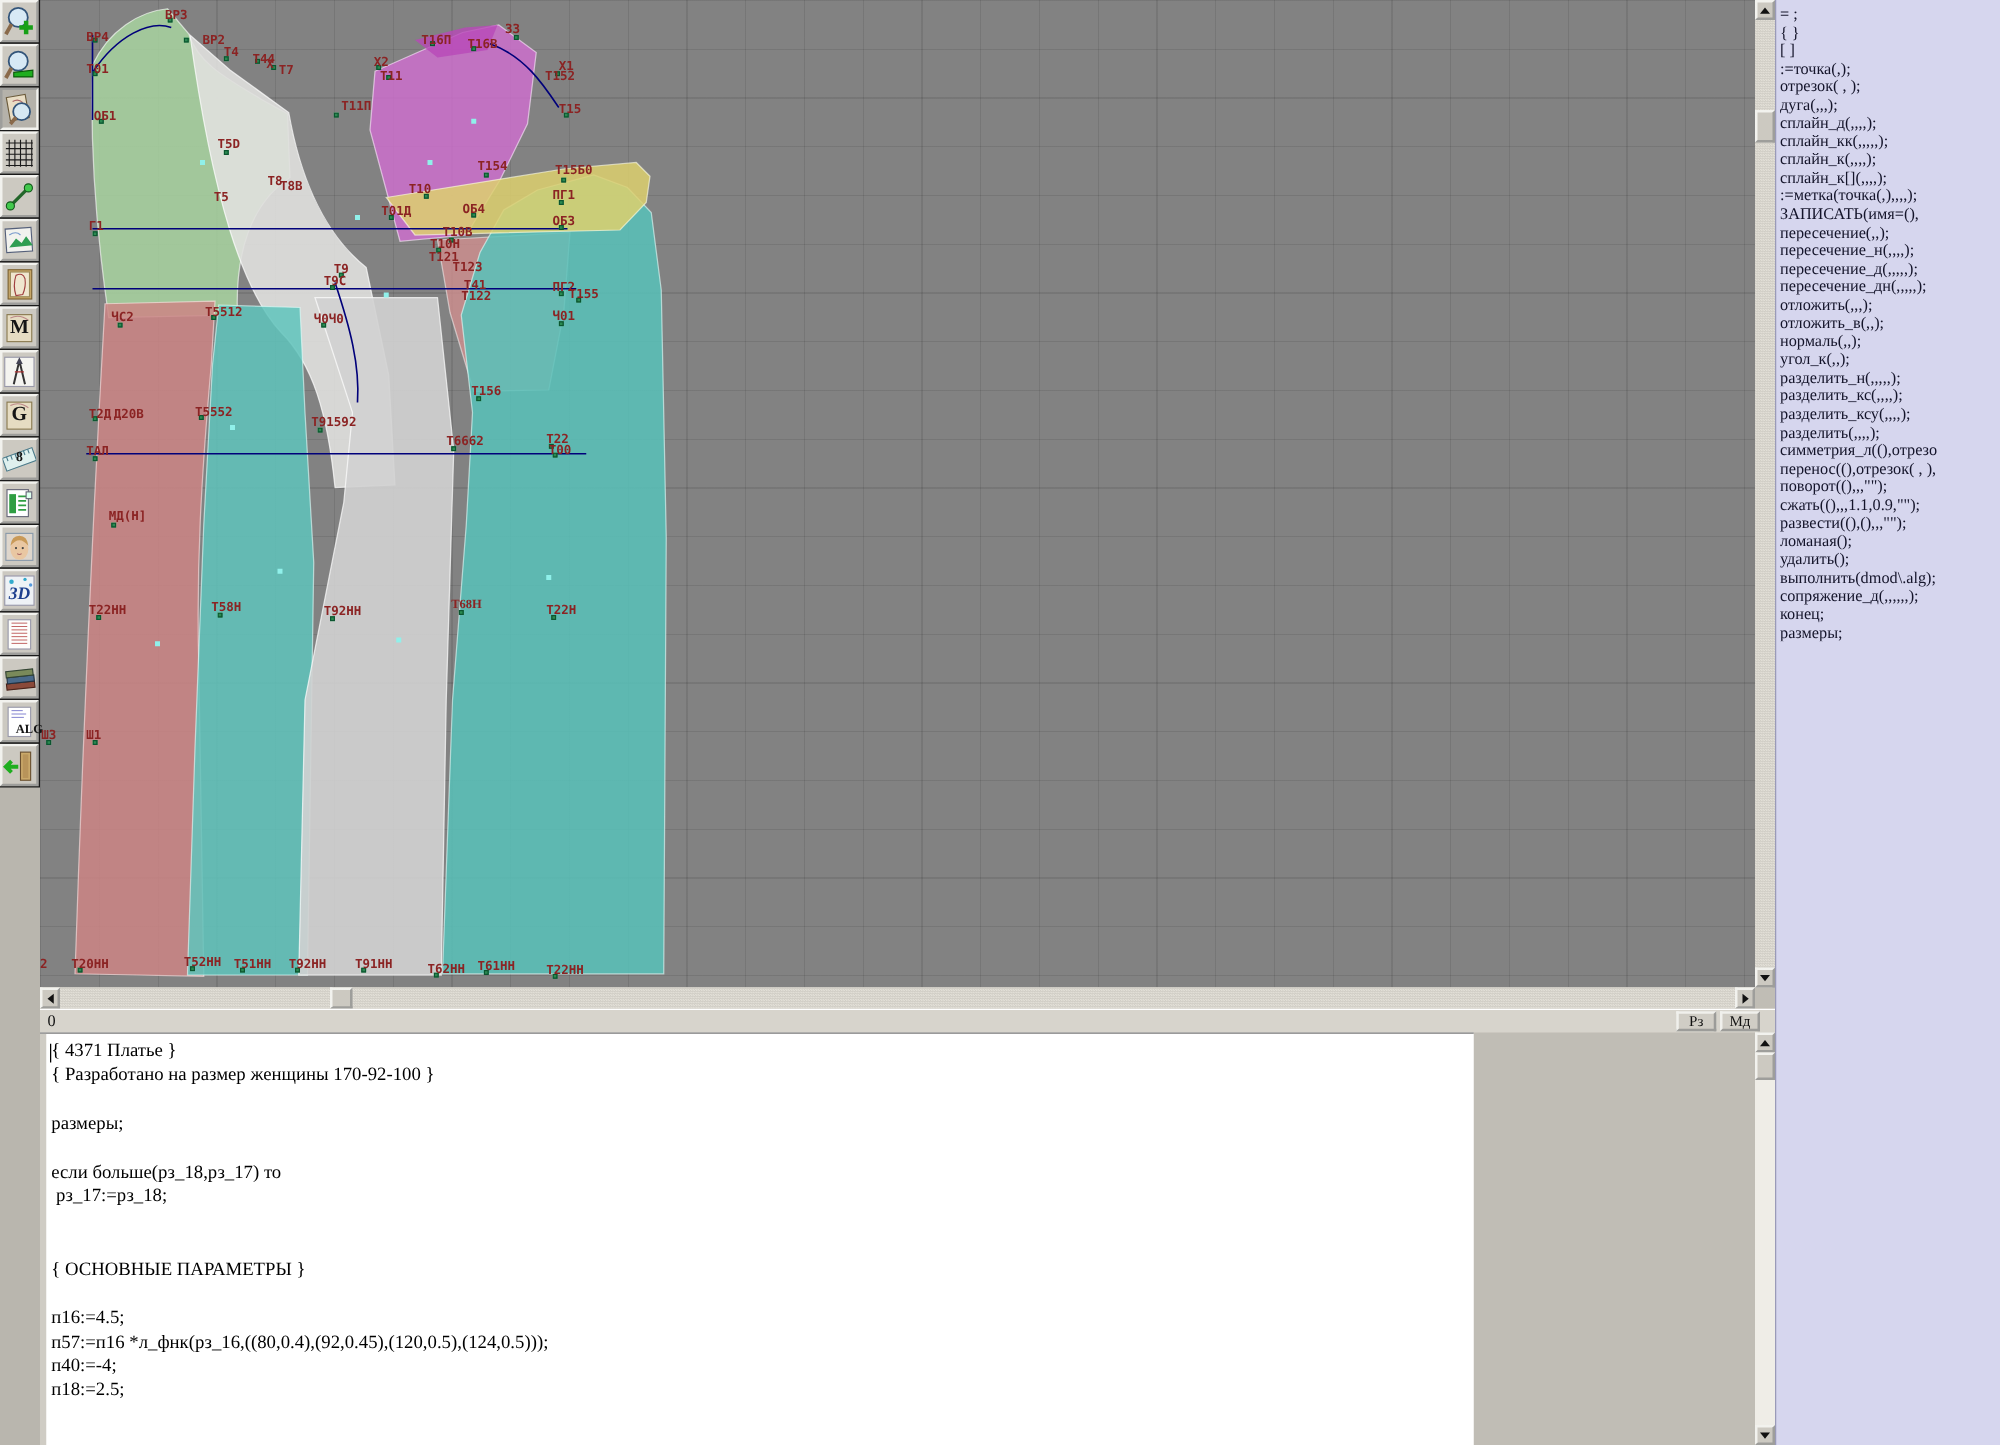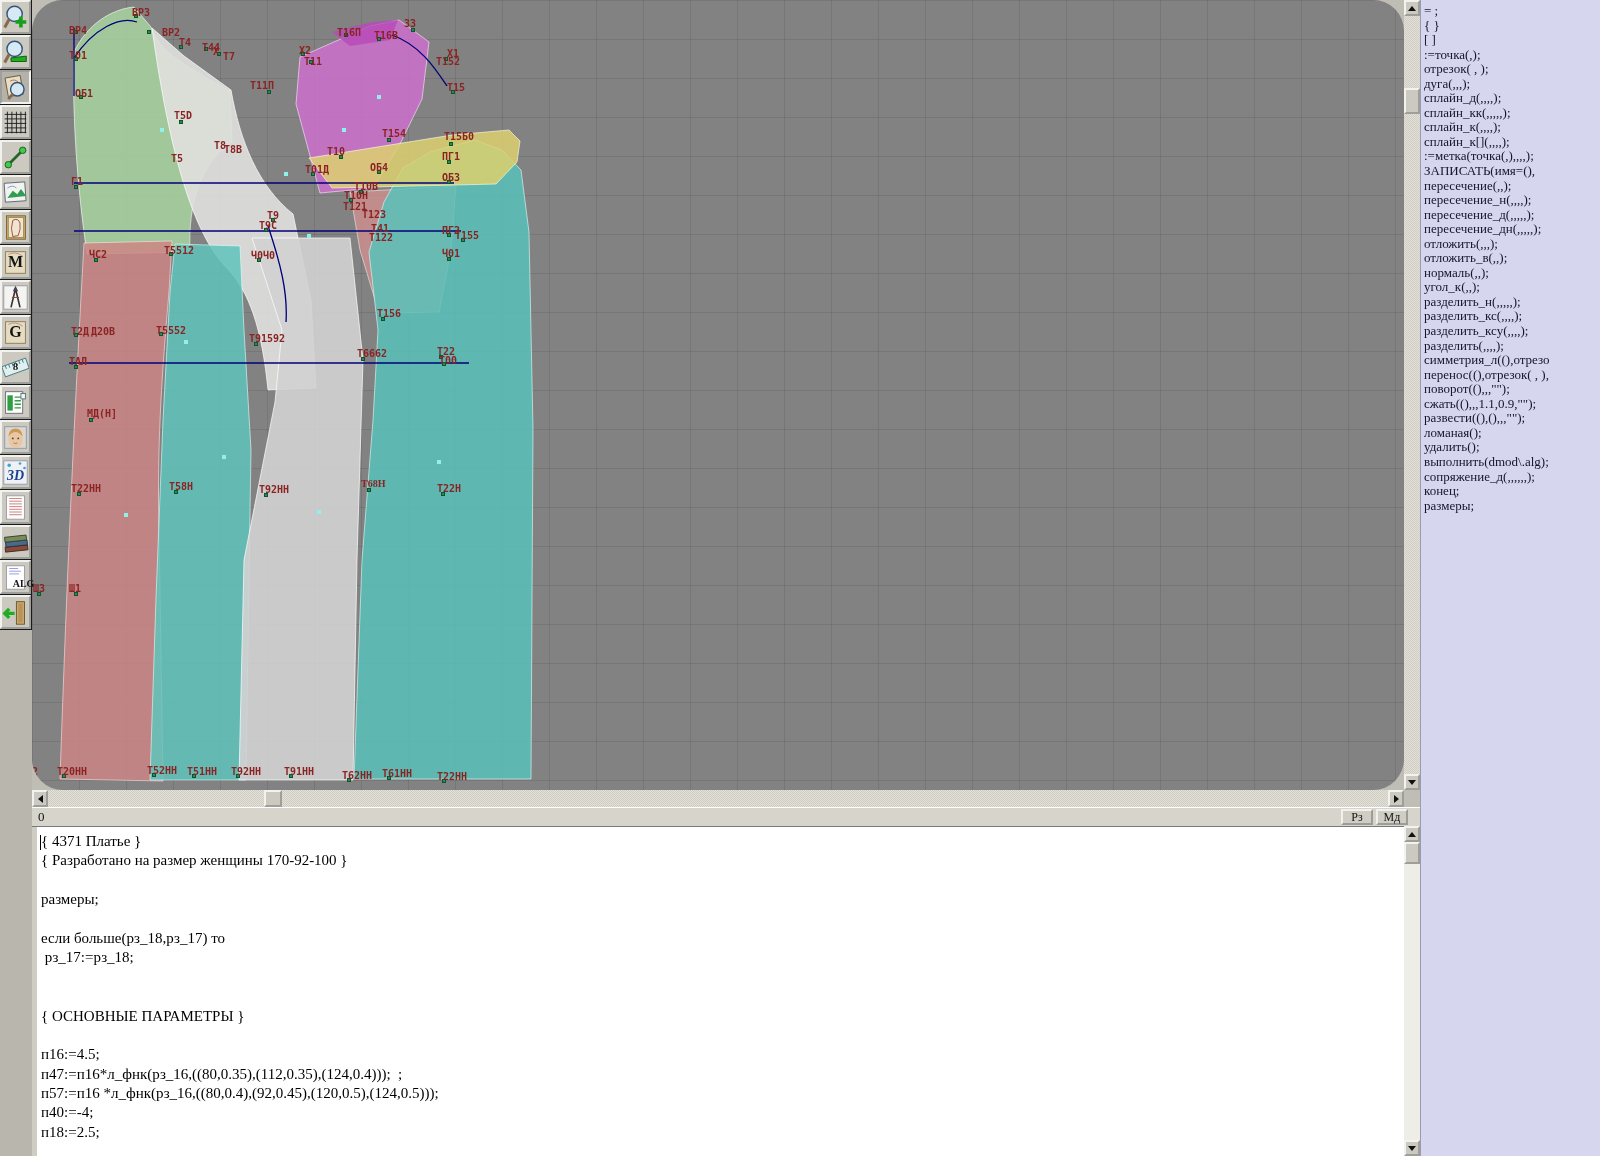--- a/index.html
+++ b/index.html
@@ -19,21 +19,21 @@
   .tb-glyph.small{font-size:11px;align-items:flex-start;padding-top:8px;}
   .tb-glyph.threed{font:bold italic 14px "Liberation Serif",serif;color:#1d3f8e;
                    align-items:flex-end;padding-bottom:3px;}
   .tb-glyph.alg{font:bold 10px "Liberation Serif",serif;align-items:flex-end;padding-bottom:3px;margin-left:16px;}
 
   
   #canvas{position:absolute;left:32px;top:0;width:1372px;height:790px;overflow:hidden;
           background-color:var(--canvas-bg,#828282);
           background-image:
             repeating-linear-gradient(to right, rgba(0,0,0,.09) 0 1px, transparent 1px 47px),
-            repeating-linear-gradient(to bottom, rgba(0,0,0,.09) 0 1px, transparent 1px 39px); border-radius: 31px;}
+            repeating-linear-gradient(to bottom, rgba(0,0,0,.09) 0 1px, transparent 1px 39px);}
   #pieces-svg{position:absolute;left:0;top:0;}
   .navy{stroke:var(--navy,#00007a);stroke-width:1.3;fill:none;}
   .pt-label{position:absolute;font:bold 10px "DejaVu Sans Mono",monospace;
             color:var(--label,#8b2323);white-space:nowrap;letter-spacing:0;}
   .marker{position:absolute;width:4px;height:4px;}
   .marker.g{background:var(--marker-green,#2a8a50);box-shadow:inset 0 0 0 1px #0c5530;}
   .marker.c{background:var(--marker-cyan,#90f0ea);}
 
   
   .sbar{position:absolute;background:#d9d6ce;
@@ -54,21 +54,21 @@
   #statusbar{position:absolute;left:32px;top:807px;width:1388px;height:19px;background:#d7d4cc;
              border-top:1px solid #fff;box-sizing:border-box;display:flex;align-items:center;
              font:13px "Liberation Serif",serif;color:#111;}
   #status-left{margin-left:6px;}
   #status-buttons{position:absolute;right:12px;top:1px;display:flex;}
   .status-btn{min-width:32px;height:16px;margin-left:3px;background:#d0cdc5;border:2px outset #f0f0ec;
               box-sizing:border-box;font:12px "Liberation Serif",serif;text-align:center;
               line-height:12px;cursor:pointer;}
 
   
-  #editor{position:absolute;left:32px;top:826px;width:1372px;height:330px;background:#fff;
+  #editor{position:absolute;left:32px;top:826px;width:1147px;height:330px;background:#fff;
           border-top:1px solid #7a7a7a;box-sizing:border-box;overflow:hidden;cursor:text;}
   #editor-margin{position:absolute;left:0;top:0;width:5px;height:100%;background:#cfccc4;}
   #editor-lines{position:absolute;left:9px;top:5px;font:15px "Liberation Serif",serif;color:#000;}
   .ed-line{height:19.4px;line-height:19.4px;white-space:pre;}
   #editor-caret{position:absolute;left:8px;top:8px;width:1px;height:15px;background:#000;}
   #editor-vscroll{left:1404px;top:826px;width:16px;height:330px;background:#efede7;}
 
   
   #right-panel{position:absolute;left:1420px;top:0;width:180px;height:1156px;
                background:var(--panel-bg,#d6d6ee);border-left:1px solid #9a9ab8;box-sizing:border-box;}
@@ -322,21 +322,21 @@
         <span class="pt-label" style="left: 191px; top: 51px;">Т7</span>
         <span class="pt-label" style="left: 37px; top: 50px;">Т01</span>
         <span class="pt-label" style="left: 305px; top: 27px;">Т16П</span>
         <span class="pt-label" style="left: 372px; top: 18px;">33</span>
         <span class="pt-label" style="left: 342px; top: 30px;">Т16В</span>
         <span class="pt-label" style="left: 267px; top: 45px;">Х2</span>
         <span class="pt-label" style="left: 272px; top: 56px;">Т11</span>
         <span class="pt-label" style="left: 415px; top: 48px;">Х1</span>
         <span class="pt-label" style="left: 404px; top: 56px;">Т152</span>
         <span class="pt-label" style="left: 415px; top: 82px;">Т15</span>
-        <span class="pt-label" style="left: 218px; top: 80px;">Т11П</span>
+        <span class="pt-label" style="left: 241px; top: 80px;">Т11П</span>
         <span class="pt-label" style="left: 43px; top: 88px;">ОБ1</span>
         <span class="pt-label" style="left: 142px; top: 110px;">Т5D</span>
         <span class="pt-label" style="left: 139px; top: 153px;">Т5</span>
         <span class="pt-label" style="left: 182px; top: 140px;">Т8</span>
         <span class="pt-label" style="left: 192px; top: 144px;">Т8В</span>
         <span class="pt-label" style="left: 295px; top: 146px;">Т10</span>
         <span class="pt-label" style="left: 273px; top: 164px;">Т01Д</span>
         <span class="pt-label" style="left: 338px; top: 162px;">ОБ4</span>
         <span class="pt-label" style="left: 350px; top: 128px;">Т154</span>
         <span class="pt-label" style="left: 412px; top: 131px;">Т15Б0</span>
@@ -422,21 +422,20 @@
         <div class="ed-line">&nbsp;</div>
         <div class="ed-line">размеры;</div>
         <div class="ed-line">&nbsp;</div>
         <div class="ed-line">если больше(рз_18,рз_17) то</div>
         <div class="ed-line"> рз_17:=рз_18;</div>
         <div class="ed-line">&nbsp;</div>
         <div class="ed-line">&nbsp;</div>
         <div class="ed-line">{ ОСНОВНЫЕ ПАРАМЕТРЫ }</div>
         <div class="ed-line">&nbsp;</div>
         <div class="ed-line">п16:=4.5;</div>
-        <div class="ed-line">п47:=п16*л_фнк(рз_16,((80,0.35),(112,0.35),(124,0.4)));  ;</div>
         <div class="ed-line">п57:=п16 *л_фнк(рз_16,((80,0.4),(92,0.45),(120,0.5),(124,0.5)));</div>
         <div class="ed-line">п40:=-4;</div>
         <div class="ed-line">п18:=2.5;</div>
       </div>
     <div id="editor-caret"></div>
   </div>
 
   <div id="editor-vscroll" class="sbar" style="position: absolute; left: 1404px; top: 826px; width: 16px; height: 330px;">
     <div class="sb-btn" style="top:0;">
         <div class="tri up"></div>

